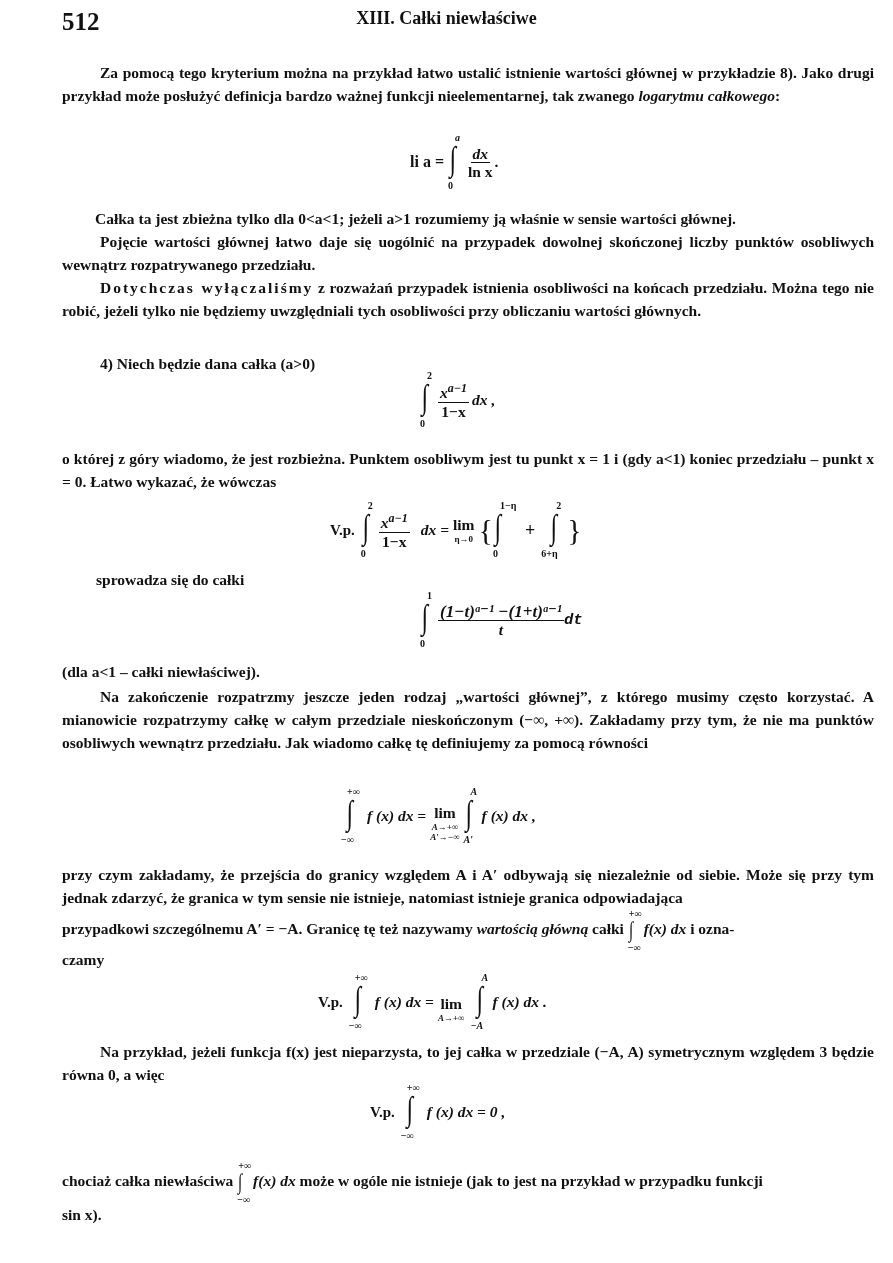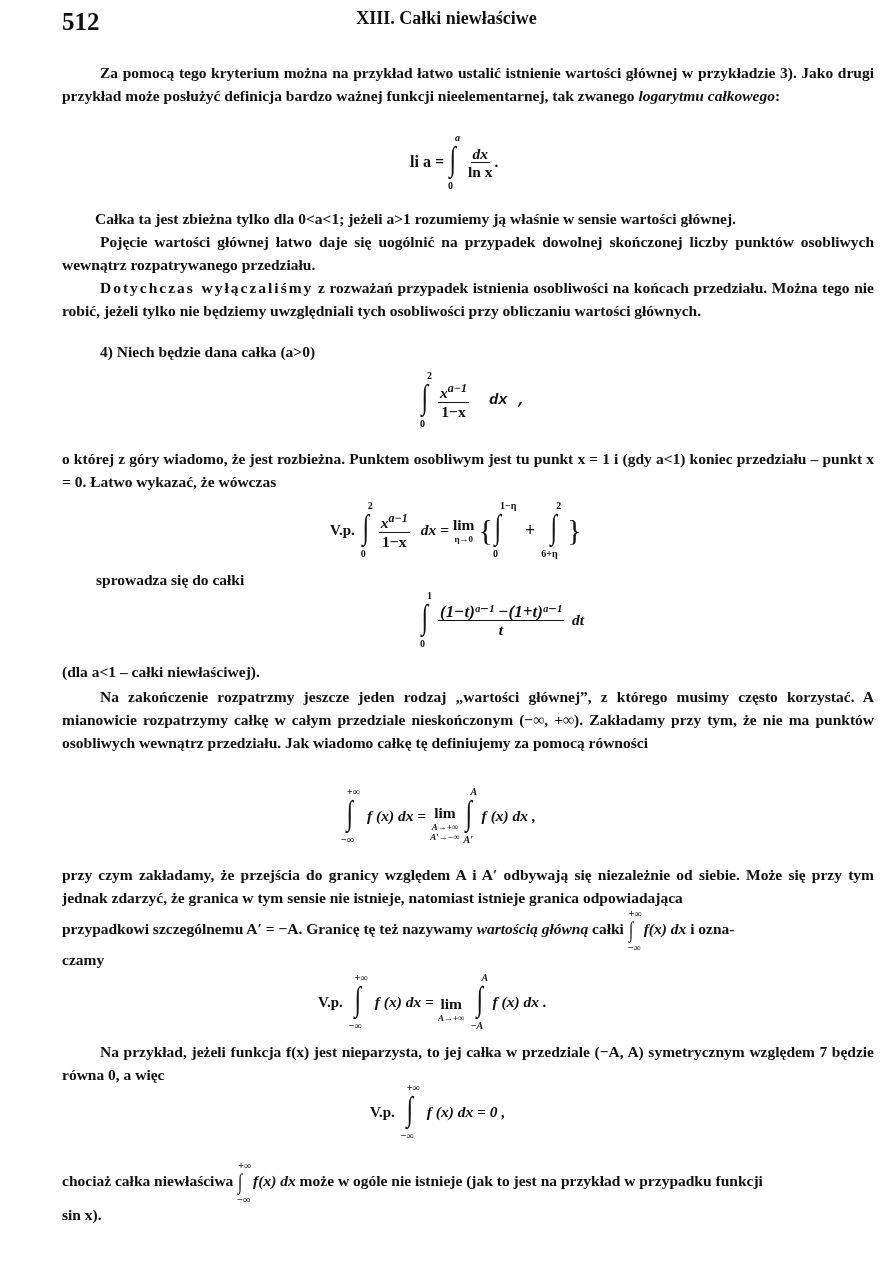--- a/index.html
+++ b/index.html
@@ -33,21 +33,21 @@
   .inl-int .up { top: -14px; left: 1px; }
   .inl-int .lo { top: 20px; left: 0px; }
 </style>
 </head>
 <body>
 
 <div class="abs header-num">512</div>
 <div class="abs header-title">XIII. Całki niewłaściwe</div>
 
 <div class="para indent" style="top:61px;">
-  <span>Za pomocą tego kryterium można na przykład łatwo ustalić istnienie wartości głównej w przykładzie 3). Jako drugi przykład może posłużyć definicja bardzo ważnej funkcji nieelementarnej, tak zwanego</span>
+  <span>Za pomocą tego kryterium można na przykład łatwo ustalić istnienie wartości głównej w przykładzie 8). Jako drugi przykład może posłużyć definicja bardzo ważnej funkcji nieelementarnej, tak zwanego</span>
   <span class="it">logarytmu całkowego</span><span>:</span>
 </div>
 
 <div class="math row" style="left:410px; top:140px;">
   <span style="font-size:16px; margin-right:4px;">li a =</span>
   <span class="intwrap">
     <span class="int">∫</span>
     <span class="lim up it">a</span>
     <span class="lim lo">0</span>
   </span>
@@ -57,33 +57,33 @@
   </span>
   <span>.</span>
 </div>
 
 <div class="para" style="top:207px;margin-left:33px;">Całka ta jest zbieżna tylko dla 0&lt;a&lt;1; jeżeli a&gt;1 rozumiemy ją właśnie w sensie wartości głównej.</div>
 <div class="para indent" style="top:230px;">Pojęcie wartości głównej łatwo daje się uogólnić na przypadek dowolnej skończonej liczby punktów osobliwych wewnątrz rozpatrywanego przedziału.</div>
 <div class="para indent" style="top:276px;">
   <span style="letter-spacing:2px;">Dotychczas wyłączaliśmy</span><span> z rozważań przypadek istnienia osobliwości na końcach przedziału. Można tego nie robić, jeżeli tylko nie będziemy uwzględniali tych osobliwości przy obliczaniu wartości głównych.</span>
 </div>
 
-<div class="para indent" style="top:340px;">4) Niech będzie dana całka (a&gt;0)</div>
+<div class="para indent" style="top:352px;">4) Niech będzie dana całka (a&gt;0)</div>
 
 <div class="math row" style="left:420px; top:378px;">
   <span class="intwrap">
     <span class="int">∫</span>
     <span class="lim up">2</span>
     <span class="lim lo">0</span>
   </span>
   <span class="frac">
     <span class="num it"><span>x</span><sup>a−1</sup></span>
     <span class="den">1−x</span>
   </span>
-  <span class="it" style="margin-left:20px;font-family:Liberation Mono, monospace;">dx ,</span>
+  <span class="it" style="margin-left:3px;">dx ,</span>
 </div>
 
 <div class="para" style="top:447px;">o której z góry wiadomo, że jest rozbieżna. Punktem osobliwym jest tu punkt x = 1 i (gdy a&lt;1) koniec przedziału – punkt x = 0. Łatwo wykazać, że wówczas</div>
 
 <div class="math row" style="left:330px; top:508px;">
   <span style="margin-right:6px; font-size:15px;">V.p.</span>
   <span class="intwrap">
     <span class="int">∫</span>
     <span class="lim up">2</span>
     <span class="lim lo">0</span>
@@ -117,21 +117,21 @@
 <div class="math row" style="left:420px; top:598px;">
   <span class="intwrap">
     <span class="int">∫</span>
     <span class="lim up">1</span>
     <span class="lim lo">0</span>
   </span>
   <span class="frac">
     <span class="num it" style="font-size:17px;">(1−t)ᵃ⁻¹ −(1+t)ᵃ⁻¹</span>
     <span class="den it">t</span>
   </span>
-  <span class="it" style="margin-left:8px;">dt</span>
+  <span class="it" style="margin-left:0;font-family:Liberation Mono, monospace;">dt</span>
 </div>
 
 <div class="para" style="top:660px;">(dla a&lt;1 – całki niewłaściwej).</div>
 
 <div class="para indent" style="top:685px;">Na zakończenie rozpatrzmy jeszcze jeden rodzaj „wartości głównej”, z którego musimy często korzystać. A mianowicie rozpatrzymy całkę w całym przedziale nieskończonym (−∞, +∞). Zakładamy przy tym, że nie ma punktów osobliwych wewnątrz przedziału. Jak wiadomo całkę tę definiujemy za pomocą równości</div>
 
 <div class="math row" style="left:345px; top:790px;">
   <span class="intwrap">
     <span class="int">∫</span>
     <span class="lim up" style="left:2px;">+∞</span>
@@ -179,21 +179,21 @@
     <span class="sub it">A→+∞</span>
   </span>
   <span class="intwrap">
     <span class="int">∫</span>
     <span class="lim up it">A</span>
     <span class="lim lo it" style="left:-4px;">−A</span>
   </span>
   <span class="it">f (x) dx .</span>
 </div>
 
-<div class="para indent" style="top:1040px;">Na przykład, jeżeli funkcja f(x) jest nieparzysta, to jej całka w przedziale (−A, A) symetrycznym względem 7 będzie równa 0, a więc</div>
+<div class="para indent" style="top:1040px;">Na przykład, jeżeli funkcja f(x) jest nieparzysta, to jej całka w przedziale (−A, A) symetrycznym względem 3 będzie równa 0, a więc</div>
 
 <div class="math row" style="left:370px; top:1090px;">
   <span style="margin-right:10px; font-size:15px;">V.p.</span>
   <span class="intwrap">
     <span class="int">∫</span>
     <span class="lim up" style="left:2px;">+∞</span>
     <span class="lim lo" style="left:-4px;">−∞</span>
   </span>
   <span class="it" style="margin-left:4px;">f (x) dx = 0 ,</span>
 </div>

